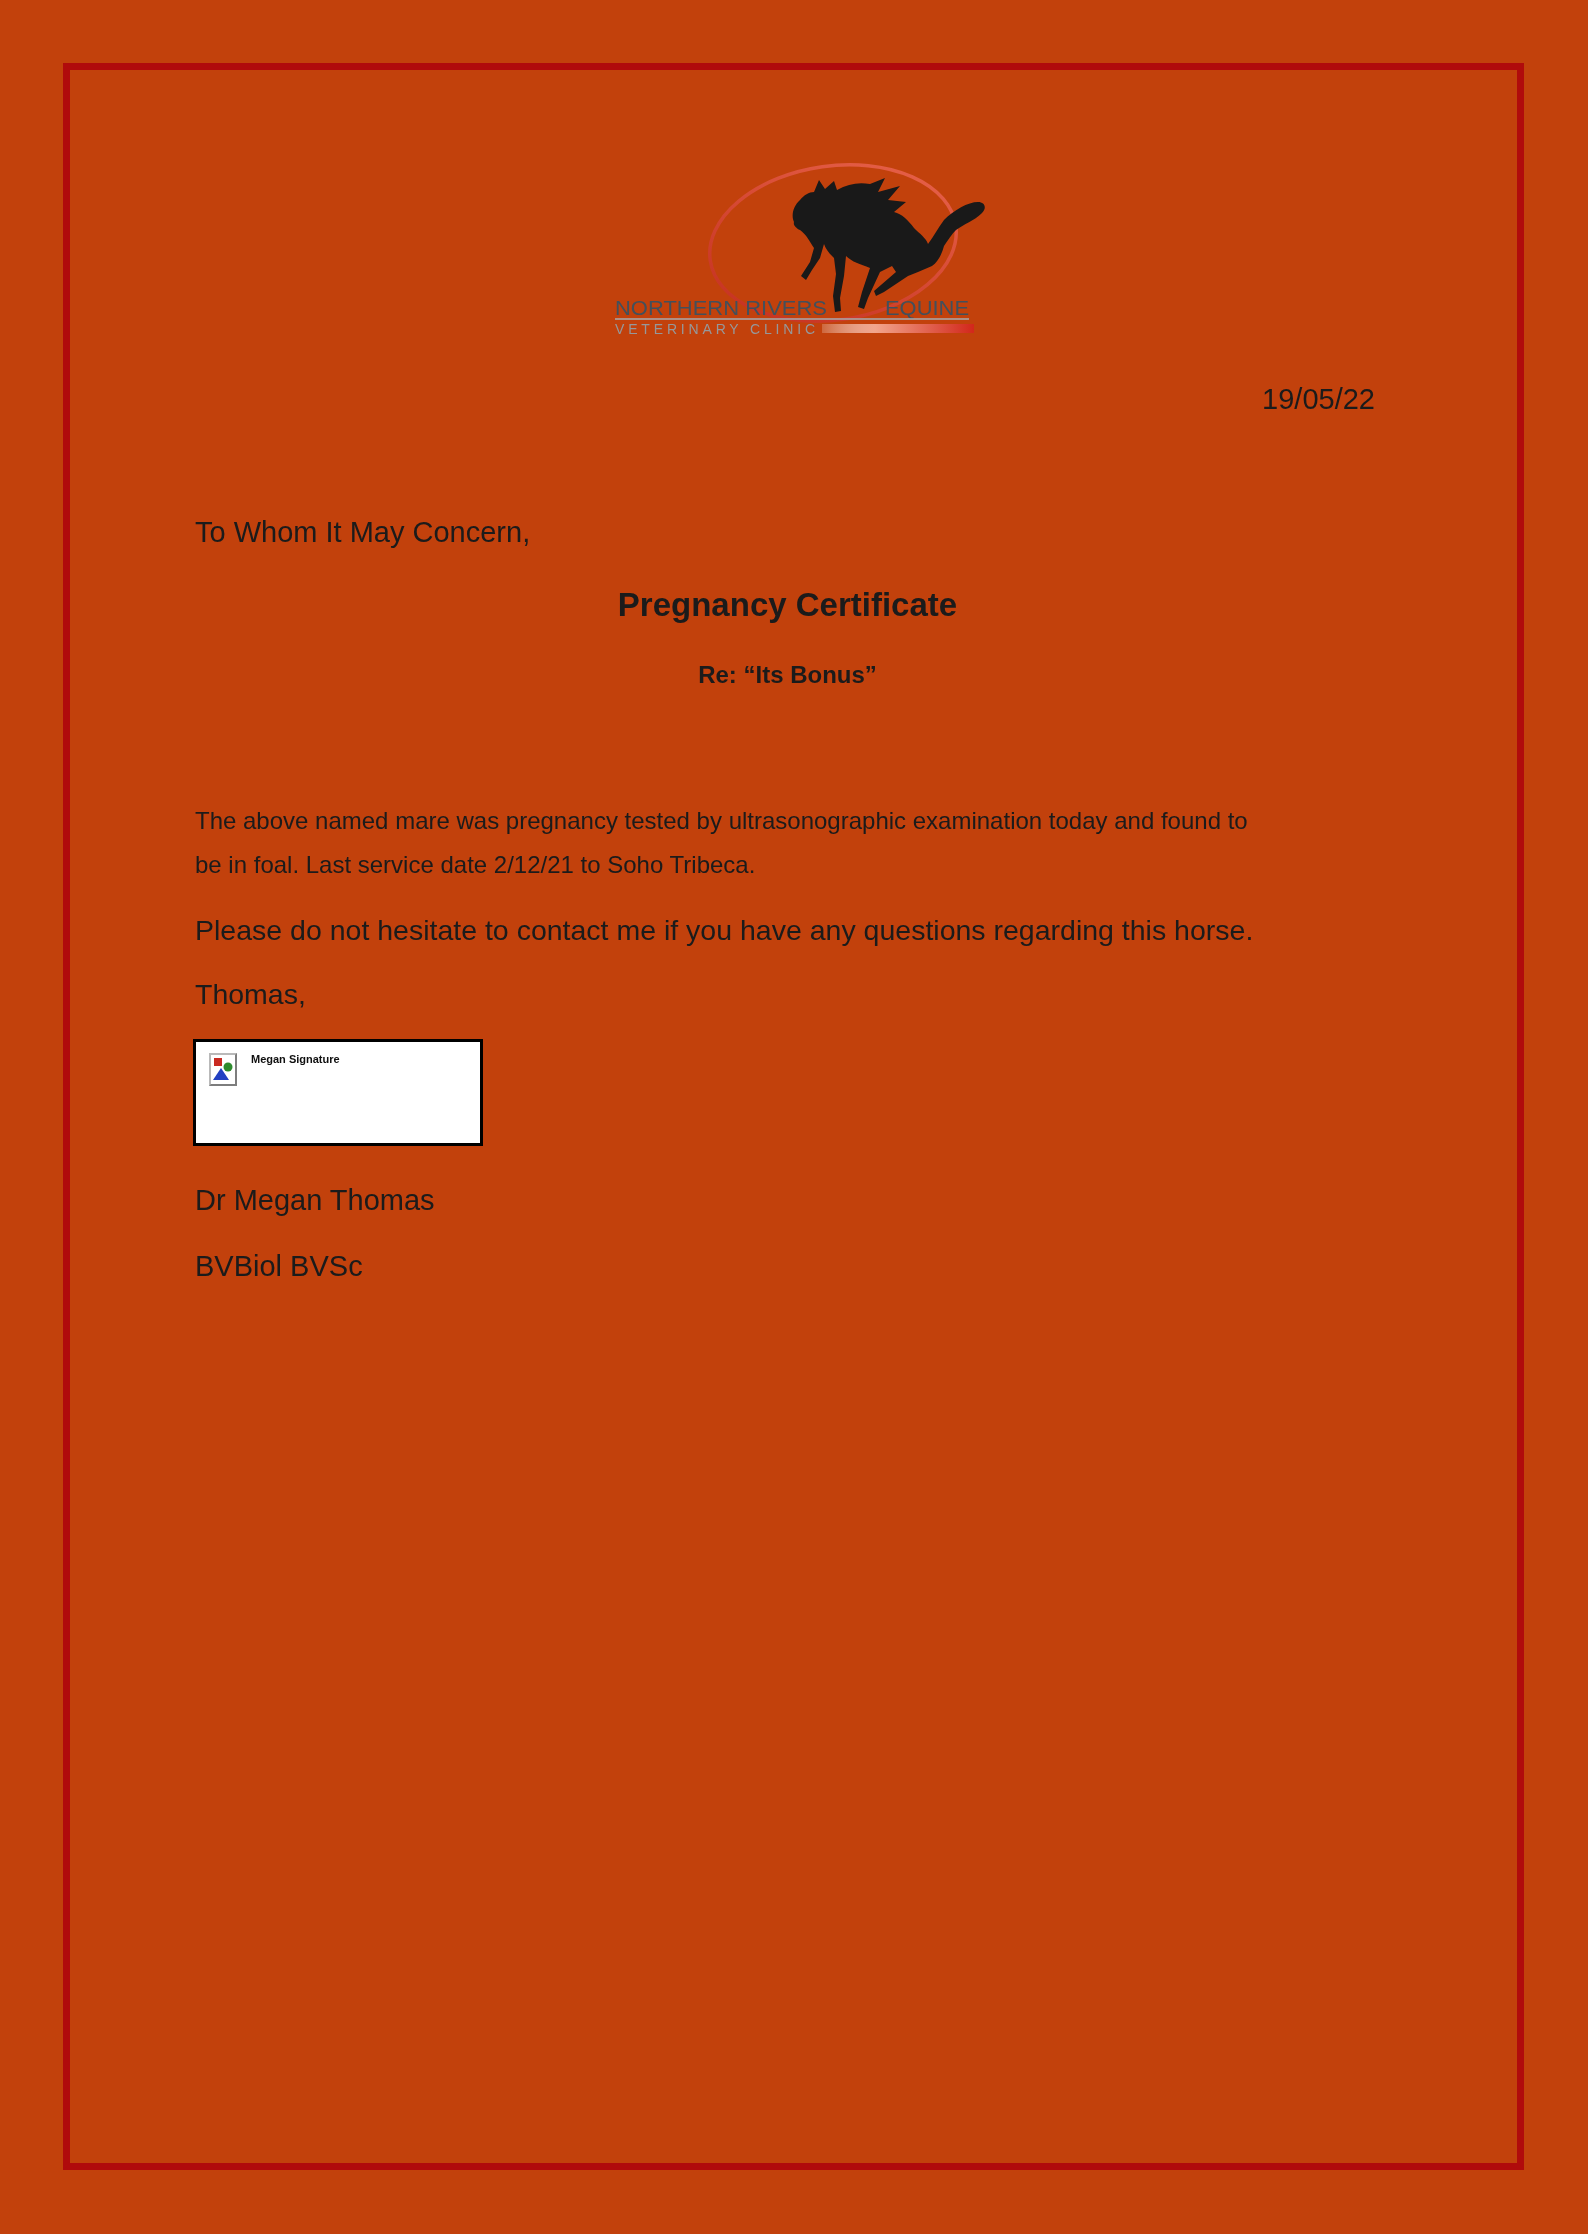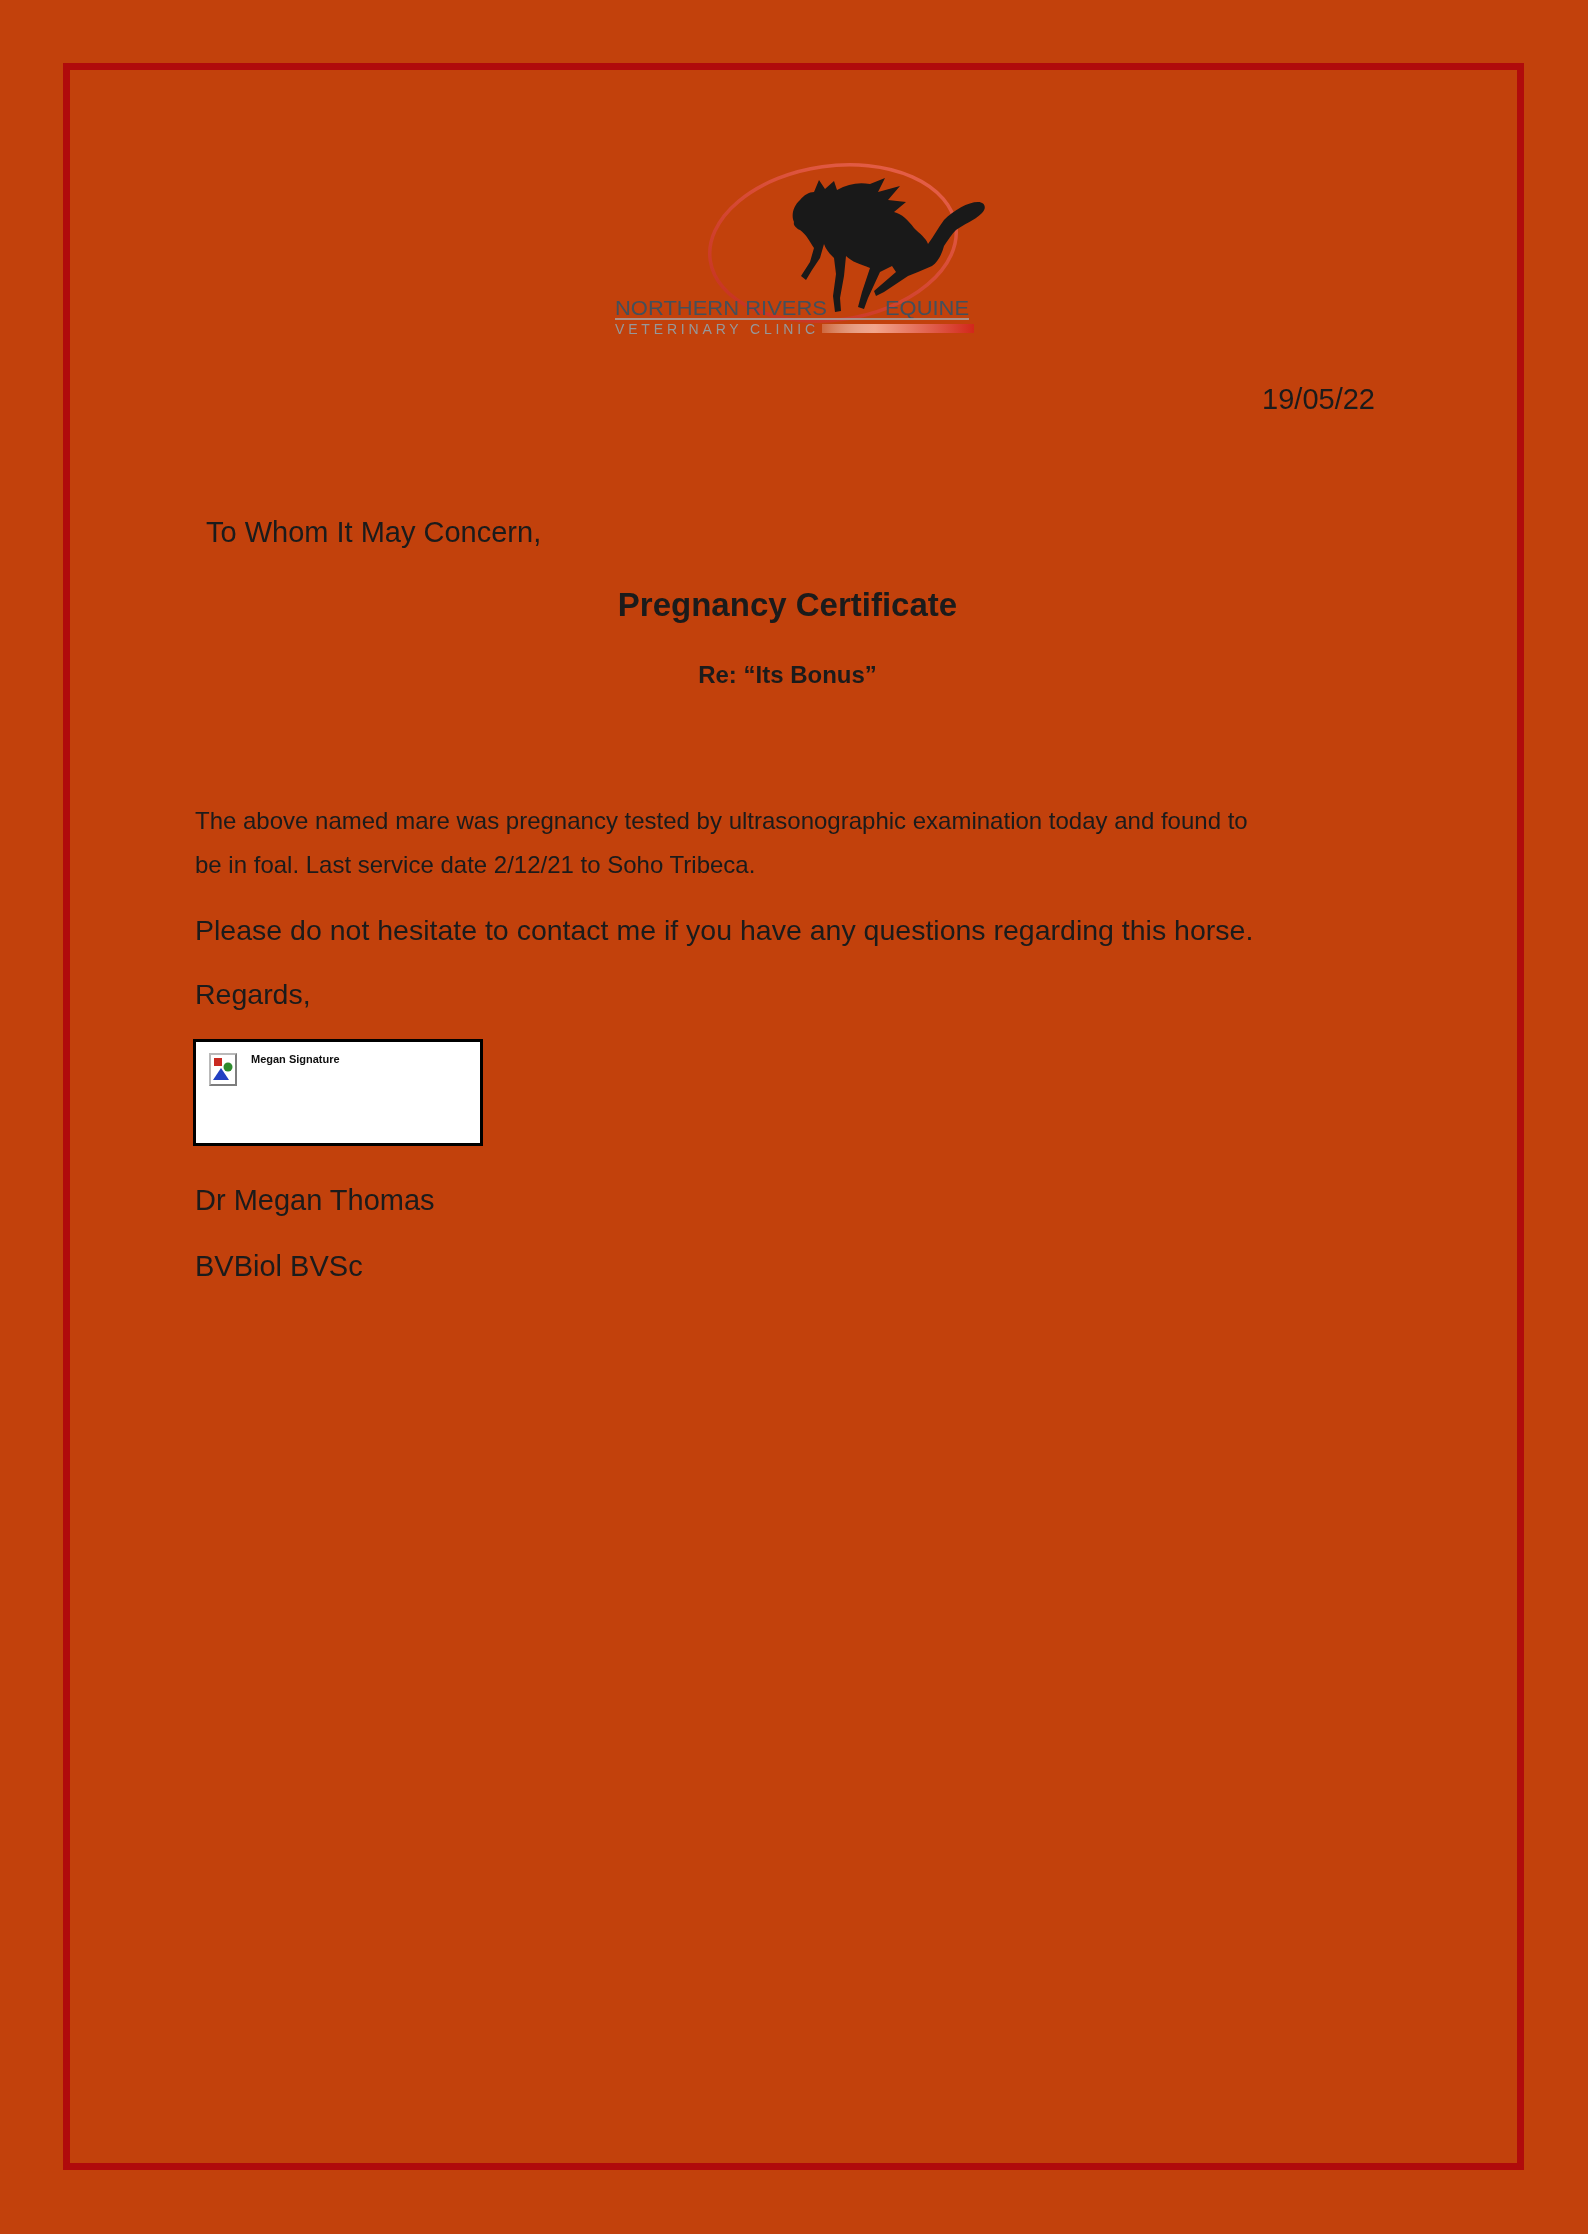--- a/index.html
+++ b/index.html
@@ -16,21 +16,21 @@
     width:1461px;height:2107px;
     border:7px solid #b00b0c;
     box-sizing:border-box;
     pointer-events:none;
   }
   .logo{position:absolute;left:605px;top:160px;width:395px;height:185px;}
   .date-line{
     position:absolute;left:0;right:213px;top:383px;
     text-align:right;font-size:29px;
   }
-  .salutation{position:absolute;left:195px;top:516px;font-size:29px;margin-left:11px;}
+  .salutation{position:absolute;left:195px;top:516px;font-size:29px;}
   .doc-title{
     position:absolute;left:195px;top:586px;width:1185px;
     text-align:center;font-size:33px;font-weight:bold;
   }
   .doc-subject{
     position:absolute;left:195px;top:661px;width:1185px;
     text-align:center;font-size:24px;font-weight:bold;
   }
   .para1{position:absolute;left:195px;top:799px;width:1210px;
     font-size:24px;line-height:44px;}
@@ -127,21 +127,21 @@
 
   <div class="doc-subject">Re: “Its Bonus”</div>
 
   <div class="para1">
     <div>The above named mare was pregnancy tested by ultrasonographic examination today and found to</div>
     <div>be in foal. Last service date 2/12/21 to Soho Tribeca.</div>
   </div>
 
   <div class="para2">Please do not hesitate to contact me if you have any questions regarding this horse.</div>
 
-  <div class="closing">Regards,</div>
+  <div class="closing">Thomas,</div>
 
   <div class="sig-box">
     <div class="sig-icon">
       <svg width="24" height="29" viewBox="0 0 24 29">
         <rect x="3" y="3" width="8" height="8" fill="#c92a21"></rect>
         <circle cx="17" cy="12" r="4.5" fill="#2e8b2e"></circle>
         <polygon points="2,25 10,13 18,25" fill="#2240c2"></polygon>
       </svg>
     </div>
     <div class="sig-label">Megan Signature</div>

